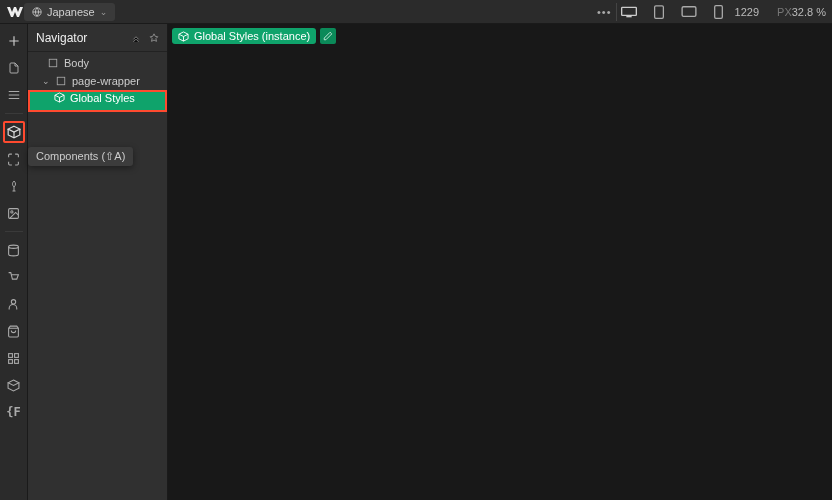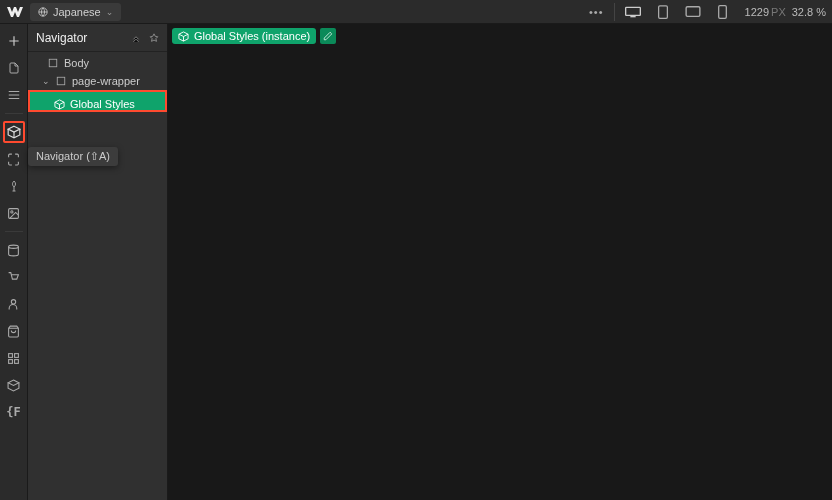--- a/index.html
+++ b/index.html
@@ -1,28 +1,28 @@
 <!DOCTYPE html>
 <html><head>
 <meta charset="utf-8">
 <style>
   * { box-sizing: border-box; margin: 0; padding: 0; }
   html, body { width: 832px; height: 500px; overflow: hidden; background: #1e1e1e; font-family: -apple-system, BlinkMacSystemFont, "Segoe UI", Arial, sans-serif; color: #ccc; }
 
-  .topbar { height: 24px; background: #2b2b2b; display: flex; align-items: center; padding: 0 6px; gap: 6px; font-size: 11px; color: #d0d0d0; border-bottom: 1px solid #1a1a1a; position: relative; }
+  .topbar { height: 24px; background: #2b2b2b; display: flex; align-items: center; padding: 0 6px; font-size: 11px; color: #d0d0d0; border-bottom: 1px solid #1a1a1a; position: relative; }
   .logo { width: 18px; height: 18px; display: flex; align-items: center; justify-content: center; color: #eee; }
   .chip { background: #3a3a3a; border-radius: 3px; padding: 2px 8px; display: flex; align-items: center; gap: 5px; height: 18px; cursor: pointer; }
   .chip .caret { font-size: 9px; color: #999; }
   .top-spacer { flex: 1; }
   .top-icons { display: flex; align-items: center; gap: 14px; padding-right: 8px; }
   .top-icon { width: 16px; height: 14px; display: flex; align-items: center; justify-content: center; color: #aaa; cursor: pointer; }
   .dots { color: #aaa; letter-spacing: 1px; cursor: pointer; }
   .divider-v { width: 1px; height: 18px; background: #444; margin: 0 4px; }
   .viewport-text { font-size: 11px; color: #bbb; }
-  .viewport-text .unit { color: #777; margin-left: 2px; }
+  .viewport-text .unit { color: #777; margin-left: 18px; }
 
   .main { display: flex; height: calc(500px - 24px); }
 
   .iconbar { width: 28px; background: #2b2b2b; display: flex; flex-direction: column; align-items: center; padding-top: 6px; gap: 5px; border-right: 1px solid #1a1a1a; position: relative; }
   .ib-item { width: 22px; height: 22px; display: flex; align-items: center; justify-content: center; color: #aaa; border-radius: 3px; cursor: pointer; }
   .ib-item.highlight { border: 2px solid #ff4a2f; border-radius: 2px; }
   .ib-sep { width: 18px; height: 1px; background: #3a3a3a; margin: 2px 0; }
 
   .navigator { width: 140px; background: #303030; display: flex; flex-direction: column; border-right: 1px solid #1a1a1a; }
   .nav-head { height: 28px; display: flex; align-items: center; padding: 0 8px; font-size: 12px; color: #eee; border-bottom: 1px solid #222; }
@@ -30,21 +30,21 @@
   .nav-head-icons { display: flex; gap: 8px; color: #888; font-size: 11px; }
   .nav-head-icons span { cursor: pointer; }
 
   .nav-tree { font-size: 11px; color: #ccc; padding-top: 2px; }
   .tree-row { display: flex; align-items: center; height: 18px; padding-left: 6px; gap: 5px; cursor: pointer; }
   .tree-row.indent-1 { padding-left: 14px; }
   .tree-caret { width: 8px; font-size: 9px; color: #aaa; }
   .tree-icon { width: 12px; height: 12px; display: flex; align-items: center; justify-content: center; color: #aaa; }
 
   .gs-highlight { border: 2px solid #ff4a2f; margin: 0; }
-  .gs-inner { background: #0fa36b; height: 18px; display: flex; align-items: flex-end; gap: 5px; padding-left: 24px; color: #fff; }
+  .gs-inner { background: #0fa36b; height: 18px; display: flex; align-items: flex-start; gap: 5px; padding-left: 24px; color: #fff; }
   .gs-inner .cube { color: #fff; }
 
   .tooltip { position: absolute; left: 28px; top: 123px; background: #3c3c3c; color: #ccc; font-size: 11px; padding: 3px 8px; border-radius: 3px; white-space: nowrap; box-shadow: 0 2px 6px rgba(0,0,0,.4); z-index: 50; }
 
   .canvas { flex: 1; background: #181818; position: relative; }
   .crumb { position: absolute; top: 4px; left: 4px; display: flex; align-items: center; }
   .crumb-pill { background: #0fa36b; color: #fff; font-size: 11px; padding: 2px 6px; border-radius: 3px; display: flex; align-items: center; gap: 5px; }
   .crumb-edit { background: #0b8a59; color: #def7ec; width: 16px; height: 16px; display: flex; align-items: center; justify-content: center; border-radius: 2px; margin-left: 4px; cursor: pointer; font-size: 10px; }
 
   svg { display: block; }
@@ -179,21 +179,21 @@
     </div>
     <div class="ib-item">
       <svg width="13" height="13" viewBox="0 0 24 24" fill="none" stroke="#aaa" stroke-width="2">
           <path d="M12 2 L22 7 L12 12 L2 7 Z"></path>
           <path d="M2 7v10l10 5 10-5V7"></path>
         </svg>
     </div>
     <div class="ib-item" style="font-family: monospace; font-weight: bold; color:#aaa; font-size:12px;">{F</div>
 
     <div class="tooltip">
-      <span>Navigator (⇧A)</span>
+      <span>Components (⇧A)</span>
     </div>
   </div>
 
   <div class="navigator">
     <div class="nav-head">
       <span class="nav-head-title">Navigator</span>
       <div class="nav-head-icons">
         <span>
           <svg width="10" height="10" viewBox="0 0 24 24" stroke="#999" stroke-width="2">
               <path d="M18 15l-6-6-6 6"></path>

